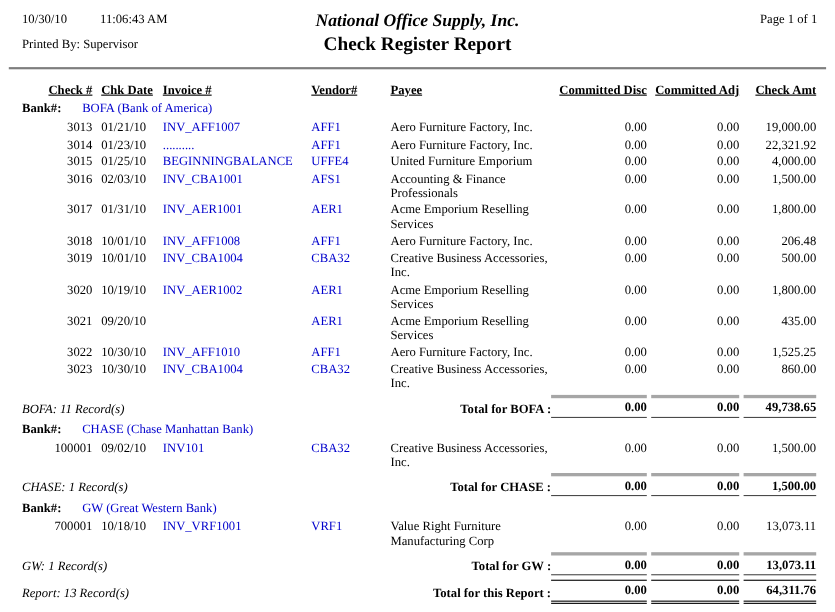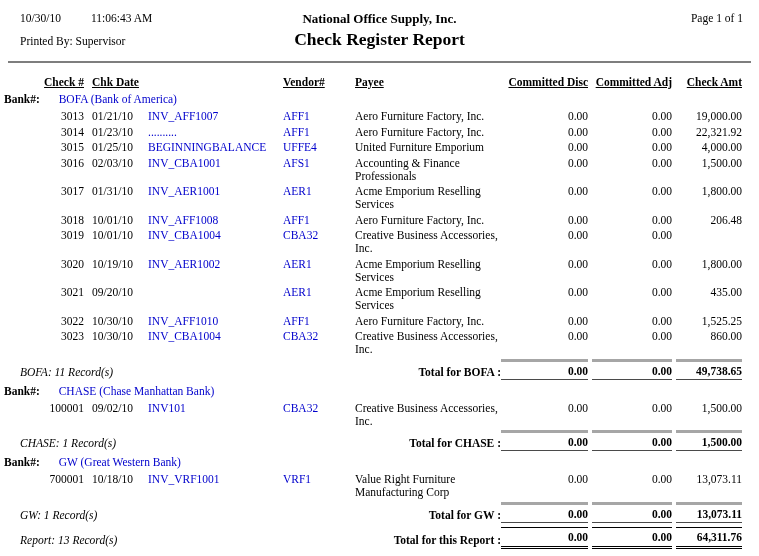--- a/index.html
+++ b/index.html
@@ -7,21 +7,21 @@
   .page {
     width:759px; height:556px; overflow:hidden; position:relative;
     background:#ffffff; color:#000000;
     font-family:"Liberation Serif","DejaVu Serif",serif;
     font-size:11.5px;
   }
   
   .hdr { height:63px; margin:0 8px; border-bottom:2px solid #7e7e7e; position:relative; }
   .h-date    { position:absolute; left:12px;  top:12px; }
   .h-time    { position:absolute; left:83px;  top:12px; }
-  .h-company { position:absolute; left:0; right:0; top:11px; text-align:center; font-weight:bold; font-size:13px; }
+  .h-company { position:absolute; left:0; right:0; top:11px; text-align:center; font-weight:bold; font-size:16px;font-style:italic; }
   .h-page    { position:absolute; right:8px;  top:12px; }
   .h-printed { position:absolute; left:12px;  top:35px; }
   .h-title   { position:absolute; left:0; right:0; top:29px; text-align:center; font-weight:bold; font-size:17.5px; }
   
   .row {
     display:grid;
     grid-template-columns:30px 54px 8px 50px 6px 132px 3px 67px 5px 146px 87px 4px 80px 4px 66px;
   }
   .c-check   { grid-column:2;  text-align:right; }
   .c-date    { grid-column:4; }
@@ -30,21 +30,21 @@
   .c-payee   { grid-column:10; }
   .c-disc    { grid-column:11; text-align:right; }
   .c-adj     { grid-column:13; text-align:right; }
   .c-amt     { grid-column:15; text-align:right; }
   .link { color:var(--link,#0000cc); cursor:pointer; }
   
   .colhead { margin-top:12px; font-weight:bold; line-height:14px; }
   .colhead span { text-decoration:underline; }
   
   .section  { margin-top:3px; }
-  .bank-row { padding-left:4px; margin:2px 0 3px; line-height:15px; }
+  .bank-row { padding-left:4px; margin:2px 16px 3px; line-height:15px; }
   .bank-label { font-weight:bold; }
   .bank-name  { margin-left:16px; }
   .data-row { margin-bottom:2.5px; line-height:13px; }
   
   .total-row { position:relative; margin:1px 0 4px; line-height:14px; }
   .rec     { position:absolute; left:20px; top:6px; font-style:italic; white-space:nowrap; }
   .t-label { grid-column:1 / 11; text-align:right; font-weight:bold; padding-top:6px; white-space:nowrap; }
   .tnum    { font-weight:bold; }
   .sub { border-top:3px solid #a6a6a6; border-bottom:1px solid #4a4a4a; padding:2px 0 1px; }
   .rpt { border-top:1px solid #000000; border-bottom:3px double #000000; padding:2px 0 2px; }
@@ -60,20 +60,21 @@
     <span class="h-time">11:06:43 AM</span>
     <span class="h-company">National Office Supply, Inc.</span>
     <span class="h-page">Page 1 of 1</span>
     <span class="h-printed"><span>Printed By:</span> <span>Supervisor</span></span>
     <span class="h-title">Check Register Report</span>
   </header>
 
   <div class="colhead row">
     <span class="c-check">Check #</span>
     <span class="c-date">Chk Date</span>
+    <span class="c-invoice">Invoice #</span>
     <span class="c-vendor">Vendor#</span>
     <span class="c-payee">Payee</span>
     <span class="c-disc">Committed Disc</span>
     <span class="c-adj">Committed Adj</span>
     <span class="c-amt">Check Amt</span>
   </div>
 
   <main>
   <section class="section">
     <div class="bank-row">
@@ -148,20 +149,21 @@
   </div>
 
   <div class="row data-row">
     <span class="c-check">3019</span>
     <span class="c-date">10/01/10</span>
     <span class="c-invoice link">INV_CBA1004</span>
     <span class="c-vendor link">CBA32</span>
     <span class="c-payee">Creative Business Accessories, Inc.</span>
     <span class="c-disc">0.00</span>
     <span class="c-adj">0.00</span>
+    <span class="c-amt">500.00</span>
   </div>
 
   <div class="row data-row">
     <span class="c-check">3020</span>
     <span class="c-date">10/19/10</span>
     <span class="c-invoice link">INV_AER1002</span>
     <span class="c-vendor link">AER1</span>
     <span class="c-payee">Acme Emporium Reselling Services</span>
     <span class="c-disc">0.00</span>
     <span class="c-adj">0.00</span>

